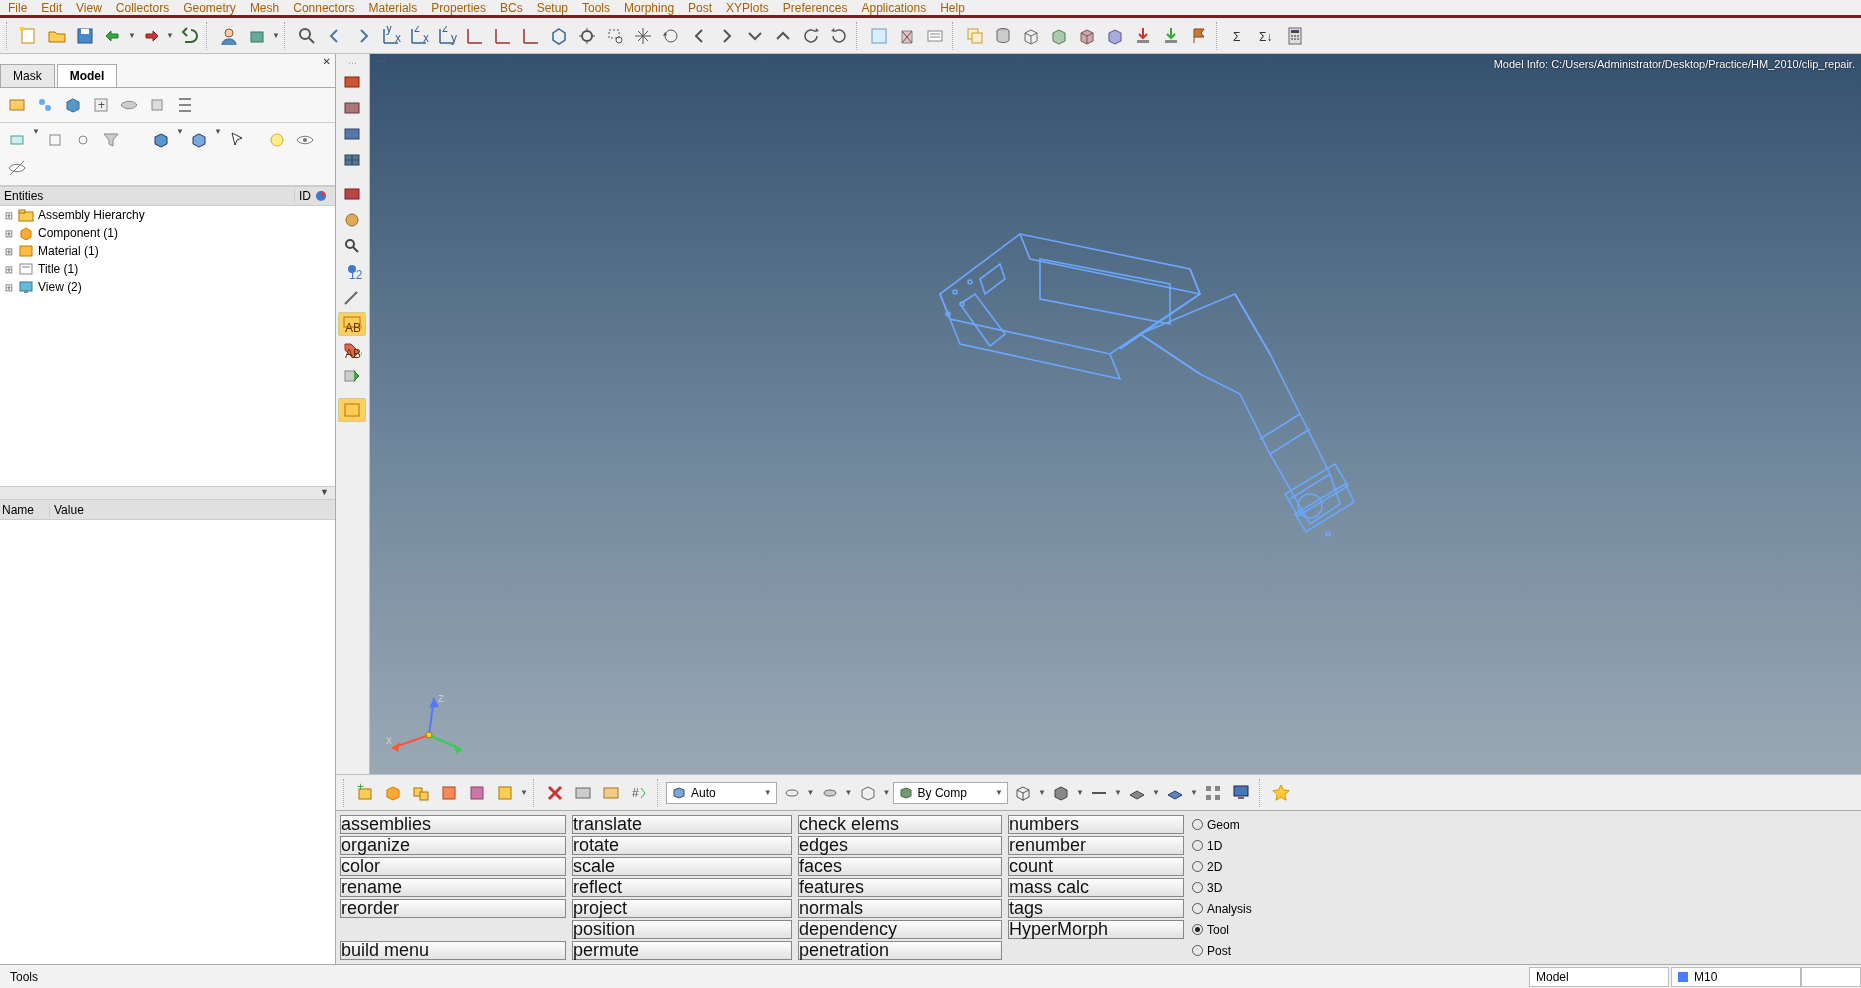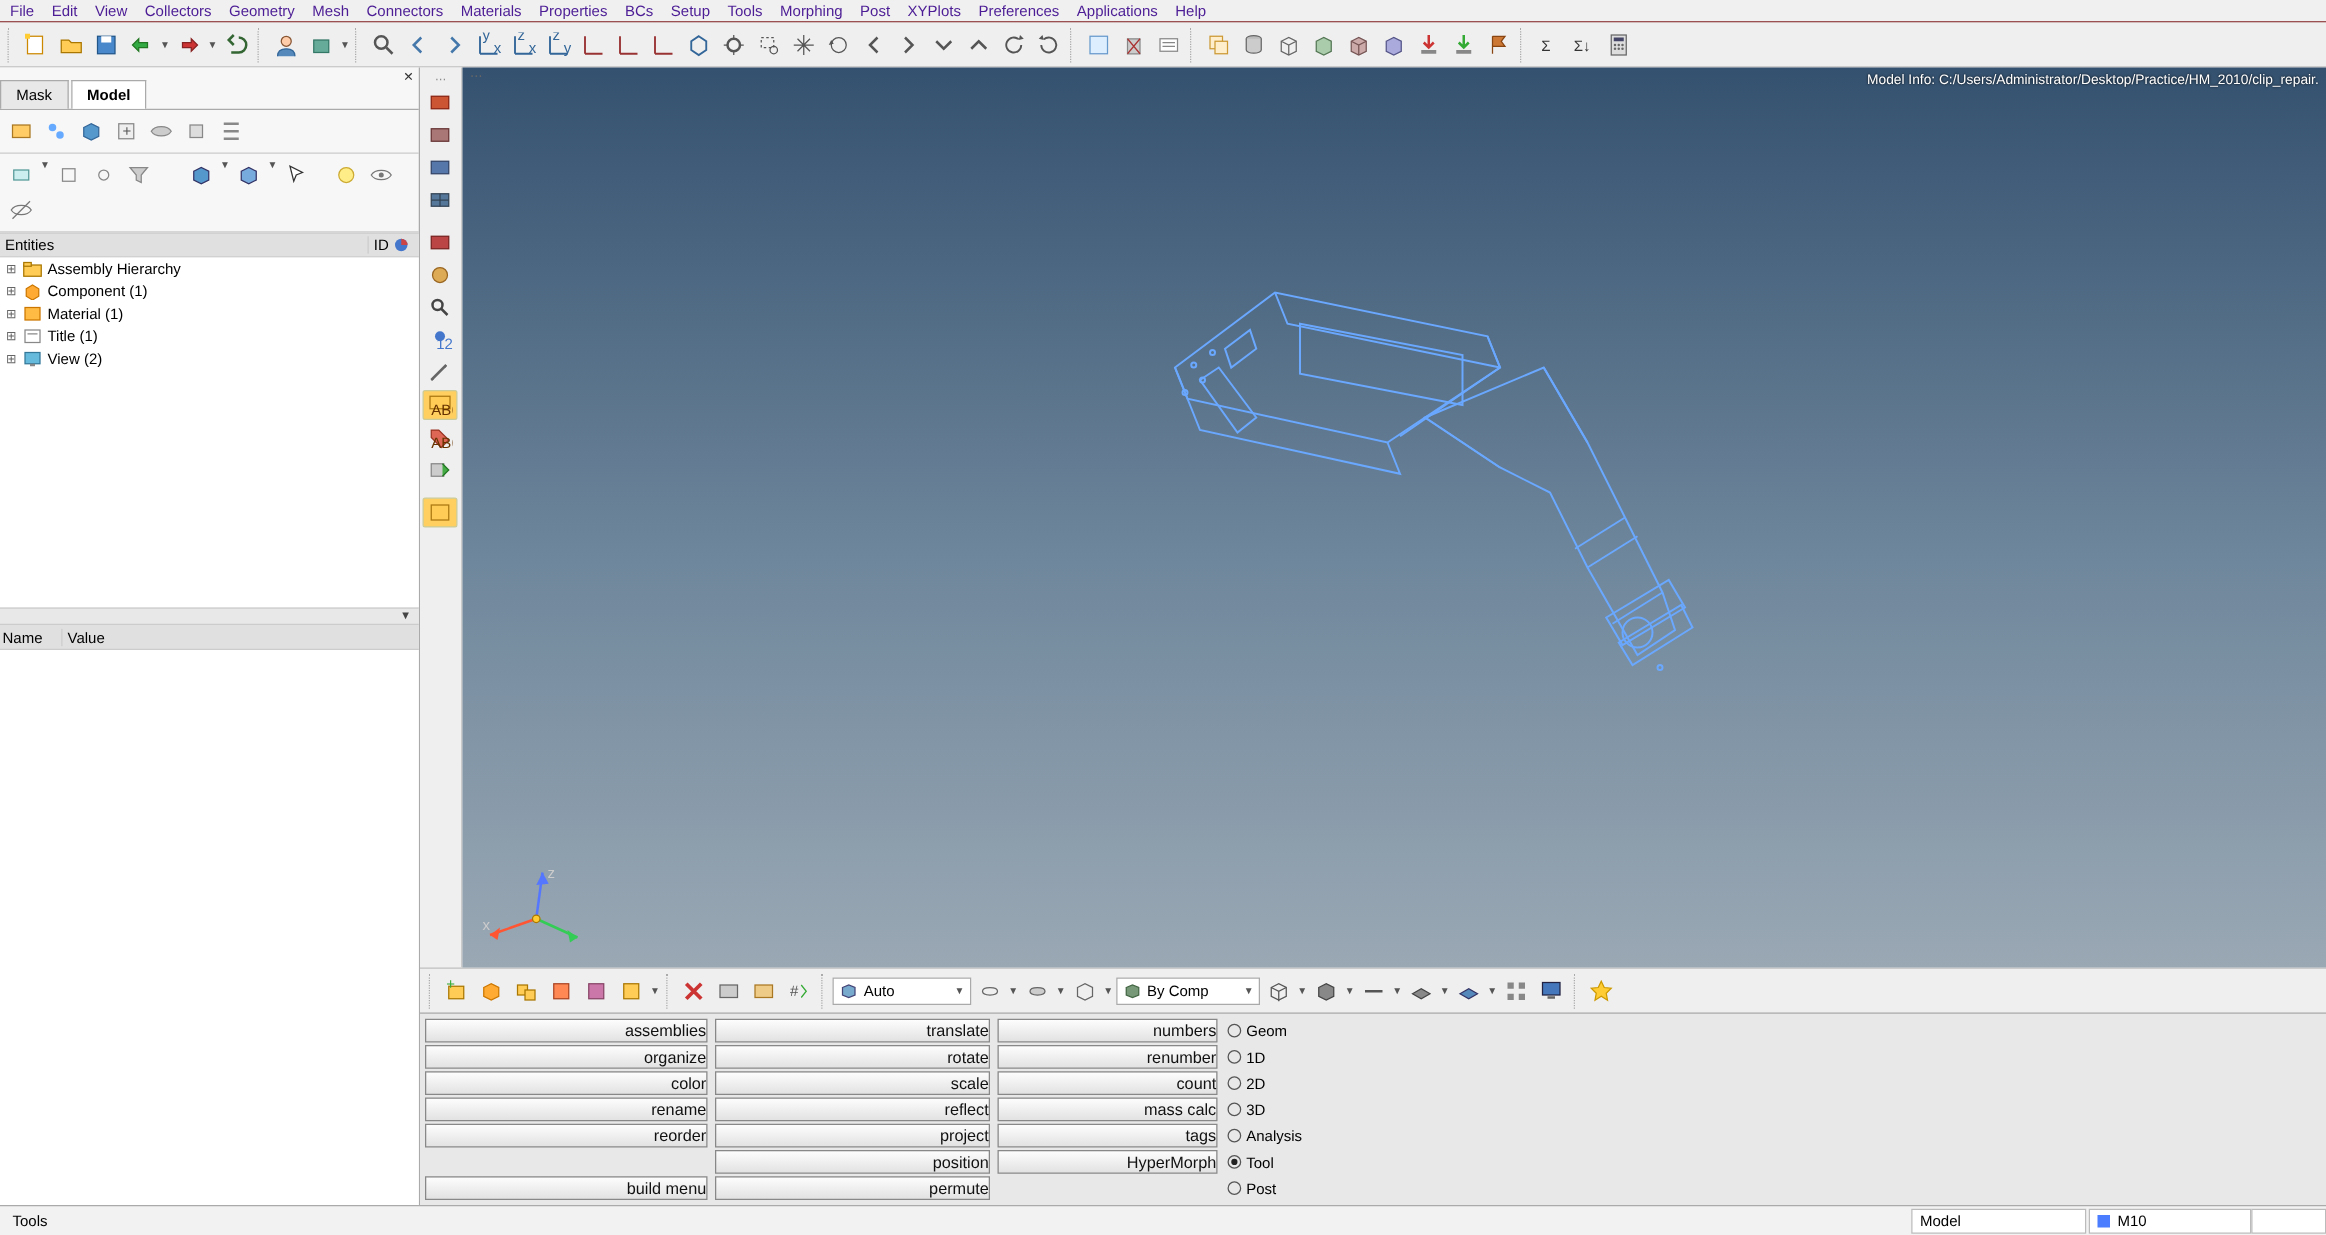--- a/index.html
+++ b/index.html
@@ -1,19 +1,19 @@
 <!DOCTYPE html>
 <html><head>
 <meta charset="utf-8">
 <style>
 * { box-sizing: border-box; margin: 0; padding: 0; font-family: Arial, sans-serif; font-size: 12px; }
 body { background: #e8e8e8; width: 1861px; height: 988px; overflow: hidden; display: flex; flex-direction: column; }
 
 
-.menubar { display: flex; height: 18px; background: #f0f0f0; border-bottom: 1px solid #7f1d1d; padding-left: 8px; gap: 14px; align-items: center; color: #4c1d95; }
+.menubar { display: flex; height: 18px; background: #f0f0f0; border-bottom: 3px solid #7f1d1d; padding-left: 8px; gap: 14px; align-items: center; color: #a16207; }
 .menubar span { cursor: pointer; }
 
 
 .toolbar-row { display: flex; height: 36px; background: #efefef; border-bottom: 1px solid #c0c0c0; align-items: center; padding: 2px 4px; gap: 2px; }
 .tb-sep { width: 6px; border-left: 1px dotted #aaa; height: 28px; margin: 0 2px; }
 .tb-btn { width: 26px; height: 26px; border: 1px solid transparent; display: inline-flex; align-items: center; justify-content: center; cursor: pointer; border-radius: 2px; }
 .tb-btn svg { width: 20px; height: 20px; }
 .tb-drop { width: 8px; font-size: 8px; color: #555; }
 
 
@@ -62,21 +62,21 @@
 
 
 .panelgrid-wrap { background: #e8e8e8; border-top: 1px solid #aaa; display: flex; padding: 4px; gap: 6px; }
 .panelcol { display: flex; flex-direction: column; gap: 2px; }
 .panelcol.c1 { width: 226px; }
 .panelcol.c2 { width: 214px; }
 .panelcol.c3 { width: 220px; }
 .panelcol.c4 { width: 204px; }
 .panelcol.c5 { width: 176px; }
 .panelcol.c6 { width: 90px; }
-.pbtn { height: 19px; background: linear-gradient(#fdfdfd,#e2e2e2); border: 1px solid #888; text-align: right; line-height: 17px; cursor: pointer; color: #111; font-size: 13px;}
+.pbtn { height: 19px; background: linear-gradient(#fdfdfd,#e2e2e2); border: 1px solid #888; text-align: left; line-height: 17px; cursor: pointer; color: #111; font-size: 18px;}
 .pbtn.spacer { visibility: hidden; }
 .radio-row { display: flex; align-items: center; gap: 4px; height: 19px; padding-left: 2px; cursor: pointer; font-size:13px;}
 .radio-row .rdot { width: 11px; height: 11px; border: 1px solid #555; border-radius: 50%; display: inline-block; position: relative; }
 .radio-row.sel .rdot::after { content:""; position:absolute; left:2px; top:2px; width:5px; height:5px; background:#222; border-radius:50%; }
 
 
 .statusbar { height: 24px; background: #f2f2f2; border-top: 1px solid #aaa; display: flex; align-items: center; }
 .statusbar .cell { border: 1px solid #bbb; height: 20px; display: flex; align-items: center; padding: 0 6px; background: #fff; }
 .statusbar .stretch { flex: 1; border: none; background: transparent; padding-left: 10px; }
 .statusbar .cell.model { width: 140px; margin-right: 2px; }
@@ -819,20 +819,29 @@
       </div>
       <div class="panelcol c3">
         <div class="pbtn">translate</div>
         <div class="pbtn">rotate</div>
         <div class="pbtn">scale</div>
         <div class="pbtn">reflect</div>
         <div class="pbtn">project</div>
         <div class="pbtn">position</div>
         <div class="pbtn">permute</div>
       </div>
+      <div class="panelcol c4">
+        <div class="pbtn">check elems</div>
+        <div class="pbtn">edges</div>
+        <div class="pbtn">faces</div>
+        <div class="pbtn">features</div>
+        <div class="pbtn">normals</div>
+        <div class="pbtn">dependency</div>
+        <div class="pbtn">penetration</div>
+      </div>
       <div class="panelcol c5">
         <div class="pbtn">numbers</div>
         <div class="pbtn">renumber</div>
         <div class="pbtn">count</div>
         <div class="pbtn">mass calc</div>
         <div class="pbtn">tags</div>
         <div class="pbtn">HyperMorph</div>
         <div class="pbtn spacer"></div>
       </div>
       <div class="panelcol c6">

